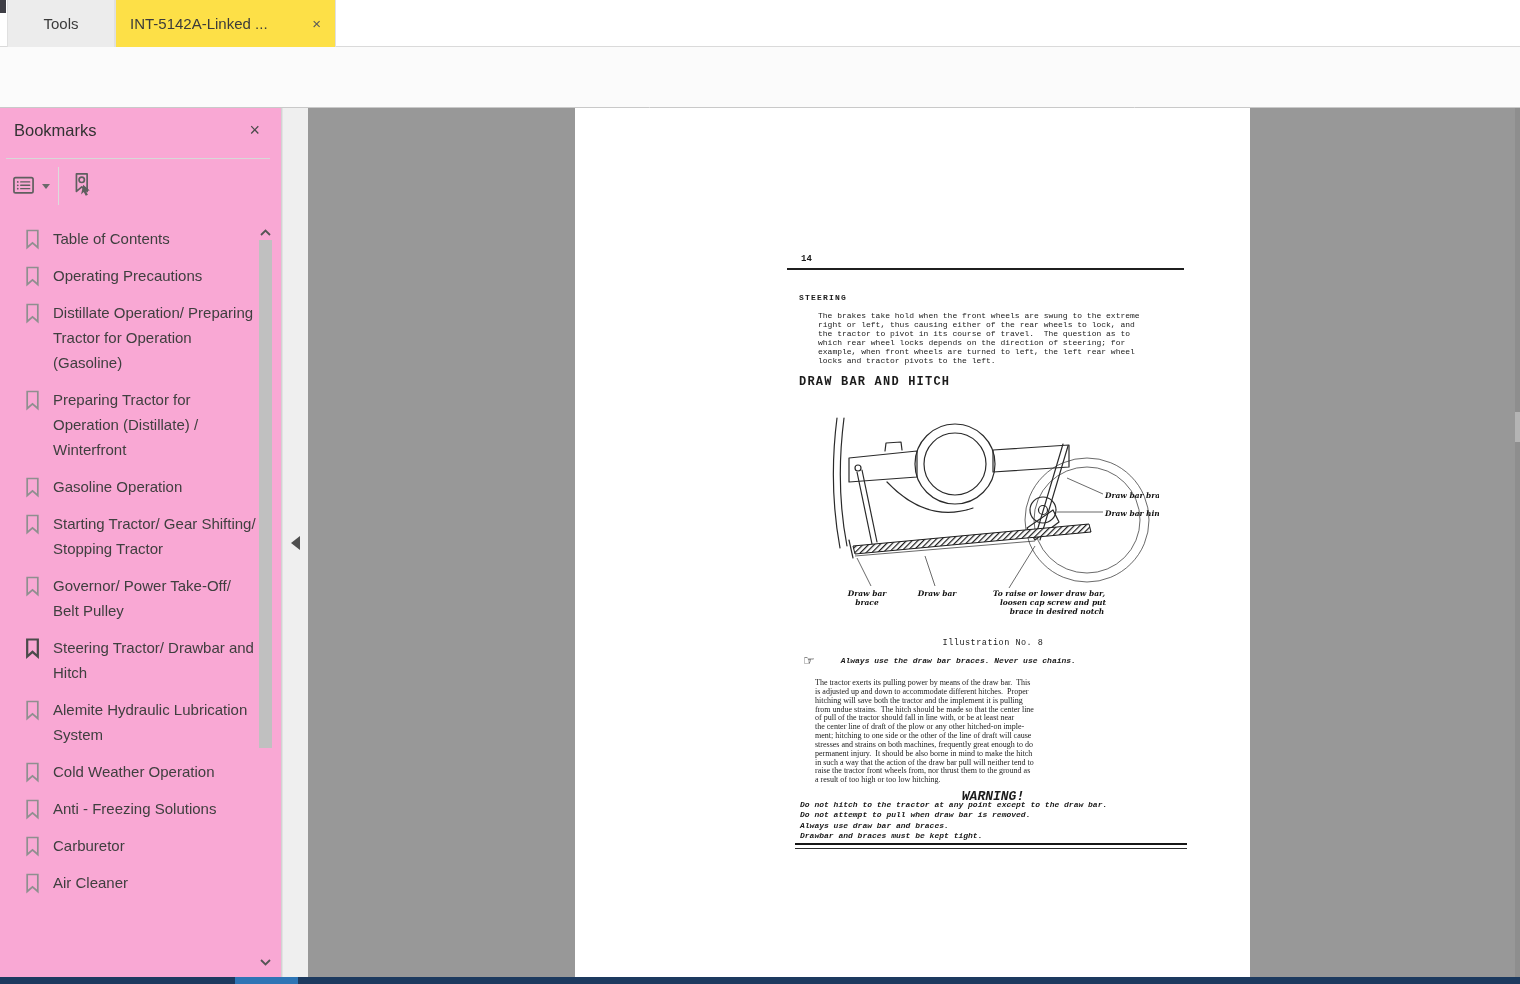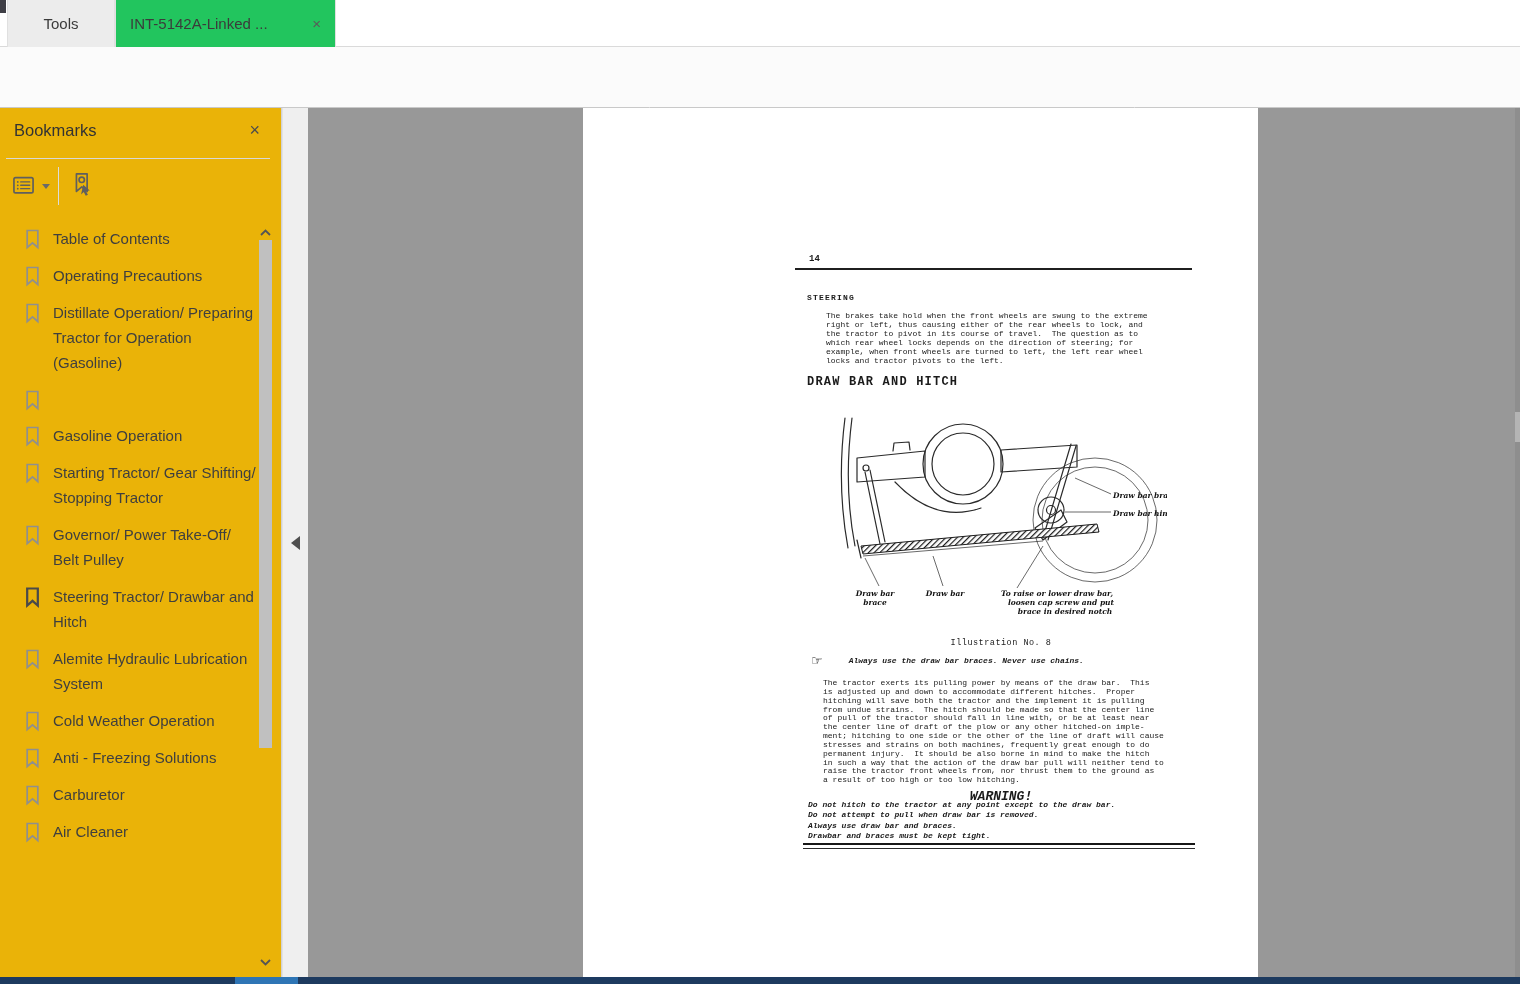--- a/index.html
+++ b/index.html
@@ -6,21 +6,21 @@
   html,body { width:1520px; height:984px; overflow:hidden; }
   body { font-family:"Liberation Sans", sans-serif; position:relative; background:#fff; }
   .abs { position:absolute; }
 
   
   .tabbar { left:0; top:0; width:1520px; height:47px; background:#ffffff; border-bottom:1px solid #dadada; }
   .corner-sliver { left:0; top:0; width:6px; height:13px; background:#3f3f46; }
   .tab { top:0; height:47px; display:flex; align-items:center; justify-content:center;
          font-size:15px; color:#3b3b3b; border-left:1px solid #e0e0e0; border-right:1px solid #e0e0e0; }
   .tab-tools { left:7px; width:108px; background:#ececec; }
-  .tab-doc { left:115px; width:221px; background:#22c55e; justify-content:flex-end; padding:0 14px; }
+  .tab-doc { left:115px; width:221px; background:#fde047; justify-content:flex-end; padding:0 14px; }
   .tab-doc .tab-label { flex:1; white-space:nowrap; overflow:hidden; }
   .tab-close { font-size:15px; color:#5a5a5a; margin-left:8px; cursor:default; }
 
   
   .toolbar { left:0; top:47px; width:1520px; height:61px; background:#fbfbfb; border-bottom:1px solid #c9c9c9; }
   .tbtn { position:absolute; top:65px; width:26px; height:26px; display:flex; align-items:center; justify-content:center; }
   .tbtn svg { width:25px; height:25px; }
   .ic { fill:none; stroke:#5f5f5f; stroke-width:1.5; stroke-linecap:round; stroke-linejoin:round; }
   .ic-fill { fill:#5f5f5f; stroke:none; }
   .ic-blue { fill:none; stroke:#1b6ac9; stroke-width:1.5; stroke-linecap:round; stroke-linejoin:round; }
@@ -30,21 +30,21 @@
                 font-size:14px; color:#333; background:transparent; border:none; border-bottom:1.5px solid #9a9a9a;
                 font-family:"Liberation Sans", sans-serif; }
   .page-total { position:absolute; left:597px; top:69px; font-size:14.5px; color:#3c3c3c; letter-spacing:1px; }
   .zoom-ctl { position:absolute; left:900px; top:64px; width:86px; height:28px; border-bottom:1px solid #bdbdbd;
               display:flex; align-items:center; justify-content:space-between; padding:0 4px 0 6px; }
   .zoom-text { font-size:14px; color:#3c3c3c; }
   .caret-down { width:0; height:0; border-left:4.5px solid transparent; border-right:4.5px solid transparent; border-top:5px solid #6a6a6a; }
   .caret-small { position:absolute; top:76px; }
 
   
-  .sidebar { left:0; top:108px; width:282px; height:869px; background:#eab308; border-right:1px solid #d2d2d2; overflow:hidden; }
+  .sidebar { left:0; top:108px; width:282px; height:869px; background:#f9a8d4; border-right:1px solid #d2d2d2; overflow:hidden; }
   .bm-header { position:absolute; left:0; top:0; width:282px; height:50px; }
   .bm-title { position:absolute; left:14px; top:13px; font-size:16.5px; color:#333; }
   .bm-close { position:absolute; right:22px; top:12px; font-size:18px; color:#4c4c4c; }
   .bm-hdr-divider { position:absolute; left:6px; top:50px; width:264px; height:1px; background:#d8d8d8; }
   .bm-iconrow { position:absolute; left:0; top:51px; width:282px; height:54px; }
   .bm-iconrow svg { width:27px; height:27px; }
   .bm-opt { position:absolute; left:10px; top:13px; }
   .bm-opt-caret { position:absolute; left:42px; top:25px; }
   .bm-vdivider { position:absolute; left:58px; top:8px; width:1px; height:38px; background:#dcdcdc; }
   .bm-locate { position:absolute; left:68px; top:11px; }
@@ -62,35 +62,35 @@
 
   
   .gutter { left:282px; top:108px; width:26px; height:869px; background:#efefef; border-left:1px solid #e2e2e2; }
   .collapse-tri { position:absolute; left:8px; top:428px; width:0; height:0;
                   border-top:7px solid transparent; border-bottom:7px solid transparent; border-right:9px solid #4f4f4f; }
 
   
   .docarea { left:308px; top:108px; width:1212px; height:869px; background:#989898; }
   .doc-right-edge { position:absolute; right:0; top:0; width:5px; height:869px; background:#8e8e8e; }
   .doc-right-notch { position:absolute; right:0; top:304px; width:5px; height:30px; background:#b4b4b4; }
-  .pdf-page { position:absolute; left:267px; top:0; width:675px; height:869px; background:#ffffff;margin-left:8px; }
+  .pdf-page { position:absolute; left:267px; top:0; width:675px; height:869px; background:#ffffff; }
 
   
   .tw { font-family:"Liberation Mono","DejaVu Sans Mono",monospace; color:#1b1b1b; }
   .pg-num { left:226px; top:146px; font-size:9px; font-weight:bold; }
   .pg-rule1 { left:212px; top:160px; width:397px; height:2px; background:#1f1f1f; }
   .pg-h1 { left:224px; top:185px; font-size:8px; font-weight:bold; letter-spacing:1.2px; }
   .pg-para1 { left:243px; top:203px; font-size:8px; line-height:9px; white-space:pre; }
   .pg-h2 { left:224px; top:267px; font-size:12px; font-weight:bold; letter-spacing:1.2px; }
   .pg-illu { left:252px; top:302px; }
   .pg-caption { left:243px; top:530px; width:350px; text-align:center; font-size:8.5px; letter-spacing:0.5px; }
   .pg-note { left:228px; top:546px; display:flex; align-items:center; }
   .manicule { font-family:"DejaVu Sans",sans-serif; font-size:13px; color:#111; line-height:13px; }
   .pg-note-text { margin-left:26px; font-size:8px; font-weight:bold; font-style:italic; }
-  .pg-para2 { left:240px; top:571px; font-size:8px; line-height:8.85px; white-space:pre; }
+  .pg-para2 { left:240px; top:571px; font-size:8px; line-height:8.85px; white-space:pre;font-family:Liberation Serif, serif; }
   .pg-warn-title { left:243px; top:681px; width:350px; text-align:center; font-size:13px; font-weight:bold; font-style:italic; }
   .pg-warns { left:225px; top:692px; font-size:8px; font-weight:bold; font-style:italic; line-height:10.4px; white-space:pre; }
   .pg-rule2 { left:220px; top:735px; width:392px; height:6px; border-top:2.5px solid #161616; border-bottom:1px solid #2a2a2a; }
 
   .illu-line { fill:none; stroke:#2a2a2a; stroke-width:1.2; stroke-linecap:round; stroke-linejoin:round; }
   .illu-thin { fill:none; stroke:#2a2a2a; stroke-width:0.7; }
   .illu-label { font-family:"DejaVu Serif",serif; font-size:7.5px; font-style:italic; font-weight:bold; fill:#111; }
 
   
   .bottombar { left:0; top:977px; width:1520px; height:7px; background:#1d3a5f; }
@@ -273,20 +273,21 @@
     <div class="bm-item">
         <svg viewBox="0 0 16 20">
           <path class="bm-glyph" d="M3,2 h10 v16 l-5,-4.4 -5,4.4 z"></path>
         </svg>
         <span class="bm-label">Distillate Operation/ Preparing Tractor for Operation (Gasoline)</span>
       </div>
     <div class="bm-item">
         <svg viewBox="0 0 16 20">
           <path class="bm-glyph" d="M3,2 h10 v16 l-5,-4.4 -5,4.4 z"></path>
         </svg>
+        <span class="bm-label">Preparing Tractor for Operation (Distillate) / Winterfront</span>
       </div>
     <div class="bm-item">
         <svg viewBox="0 0 16 20">
           <path class="bm-glyph" d="M3,2 h10 v16 l-5,-4.4 -5,4.4 z"></path>
         </svg>
         <span class="bm-label">Gasoline Operation</span>
       </div>
     <div class="bm-item">
         <svg viewBox="0 0 16 20">
           <path class="bm-glyph" d="M3,2 h10 v16 l-5,-4.4 -5,4.4 z"></path>

